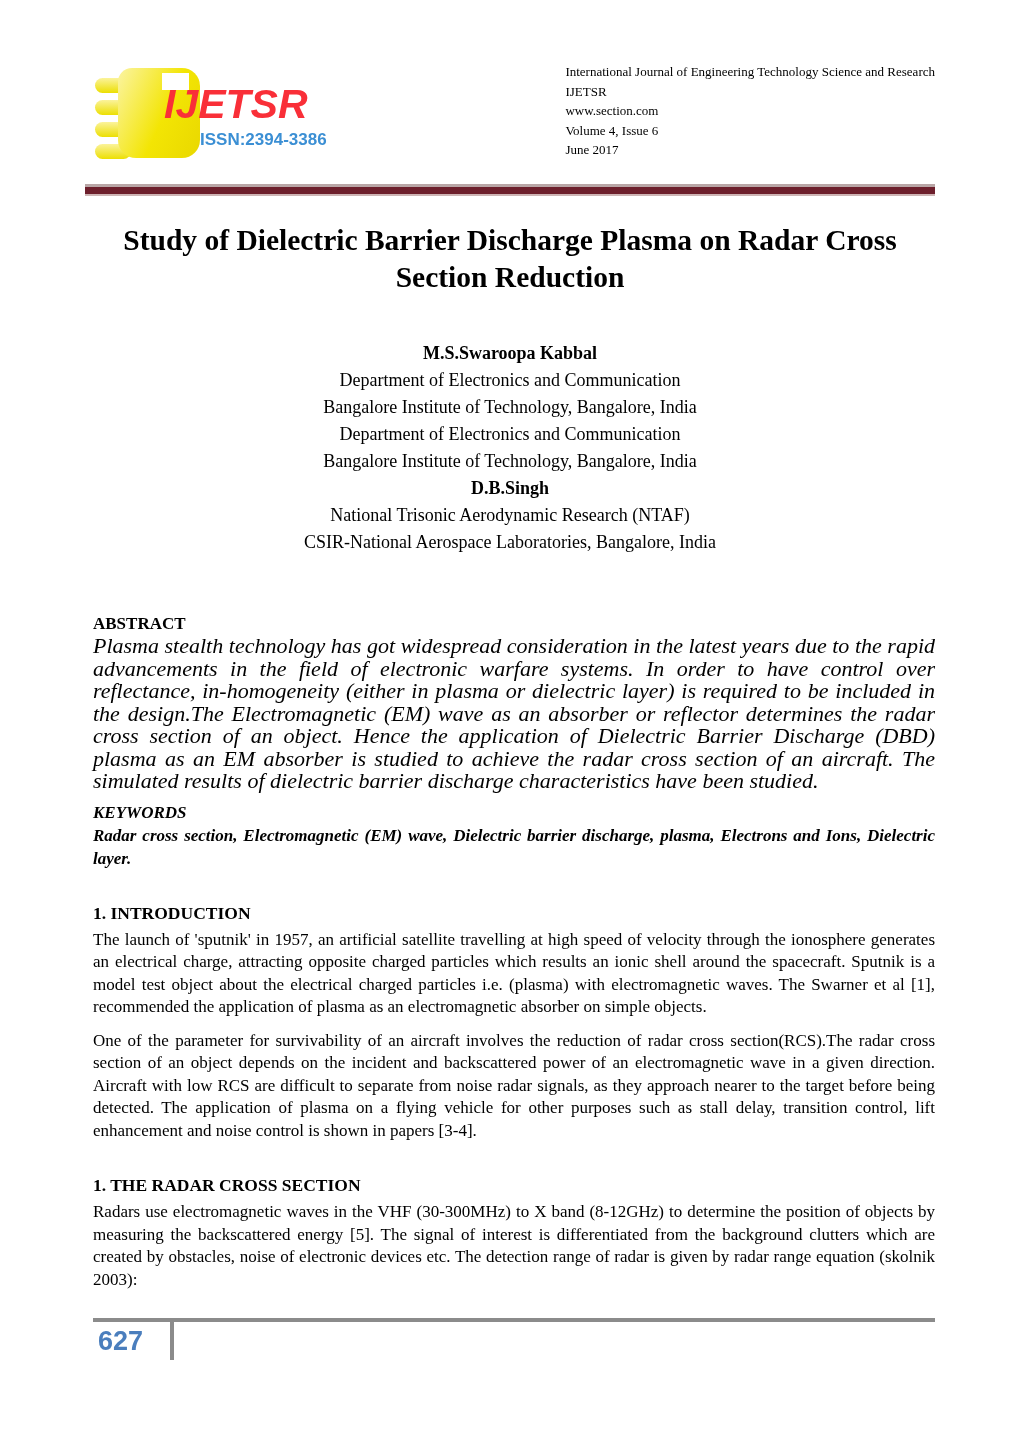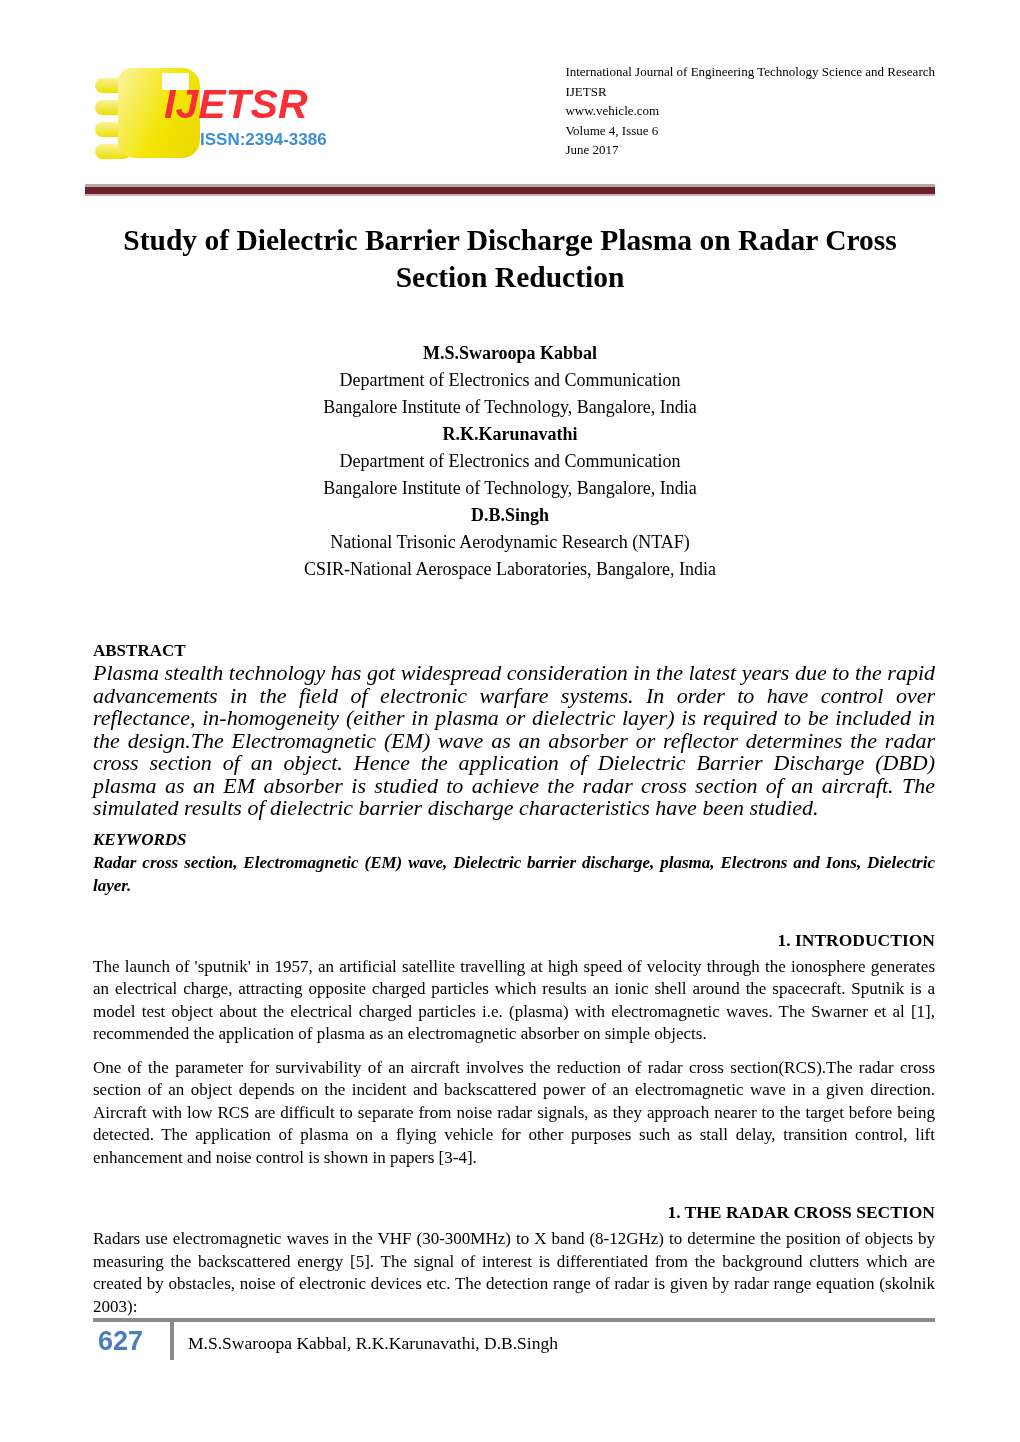--- a/index.html
+++ b/index.html
@@ -126,21 +126,20 @@
     font-size:17px;
     line-height:23px;
     text-align:justify;
   }
   .section { margin-top:31px; }
   .section-heading {
     font-size:17.5px;
     font-weight:bold;
     line-height:24px;
     margin-bottom:4px;
-    text-align:right;
   }
   .para {
     font-size:17px;
     line-height:22.5px;
     text-align:justify;
     margin-bottom:11px;
   }
   
   .footer {
     position:absolute;
@@ -186,35 +185,34 @@
       <span class="ring r3"></span>
       <span class="ring r4"></span>
       <div class="logo-book"></div>
       <div class="logo-notch"></div>
       <div class="logo-acronym">IJETSR</div>
       <div class="logo-issn">ISSN:2394-3386</div>
     </div>
     <div class="journal-info">
       <div>International Journal of Engineering Technology Science and Research</div>
       <div>IJETSR</div>
-      <div>www.vehicle.com</div>
+      <div>www.section.com</div>
       <div>Volume 4, Issue 6</div>
       <div>June 2017</div>
     </div>
   </div>
 
   <div class="rule"></div>
 
   <h1 class="title">Study of Dielectric Barrier Discharge Plasma on Radar Cross Section Reduction</h1>
 
   <div class="authors">
     <div class="author-name">M.S.Swaroopa Kabbal</div>
     <div>Department of Electronics and Communication</div>
     <div>Bangalore Institute of Technology, Bangalore, India</div>
-    <div class="author-name">R.K.Karunavathi</div>
     <div>Department of Electronics and Communication</div>
     <div>Bangalore Institute of Technology, Bangalore, India</div>
     <div class="author-name">D.B.Singh</div>
     <div>National Trisonic Aerodynamic Research (NTAF)</div>
     <div>CSIR-National Aerospace Laboratories, Bangalore, India</div>
   </div>
 
   <div class="content">
 
     <div class="abstract-block">
@@ -234,17 +232,16 @@
       <div class="section-heading">1. THE RADAR CROSS SECTION</div>
       <div class="para">Radars use electromagnetic waves in the VHF (30-300MHz) to X band (8-12GHz) to determine the position of objects by measuring the backscattered energy [5]. The signal of interest is differentiated from the background clutters which are created by obstacles, noise of electronic devices etc. The detection range of radar is given by radar range equation (skolnik 2003):</div>
     </div>
 
   </div>
 
   <div class="footer">
     <div class="footer-inner">
       <div class="page-num">627</div>
       <div class="footer-vbar"></div>
-      <div class="footer-authors">M.S.Swaroopa Kabbal, R.K.Karunavathi, D.B.Singh</div>
     </div>
   </div>
 
 </div>
 
 </body></html>

